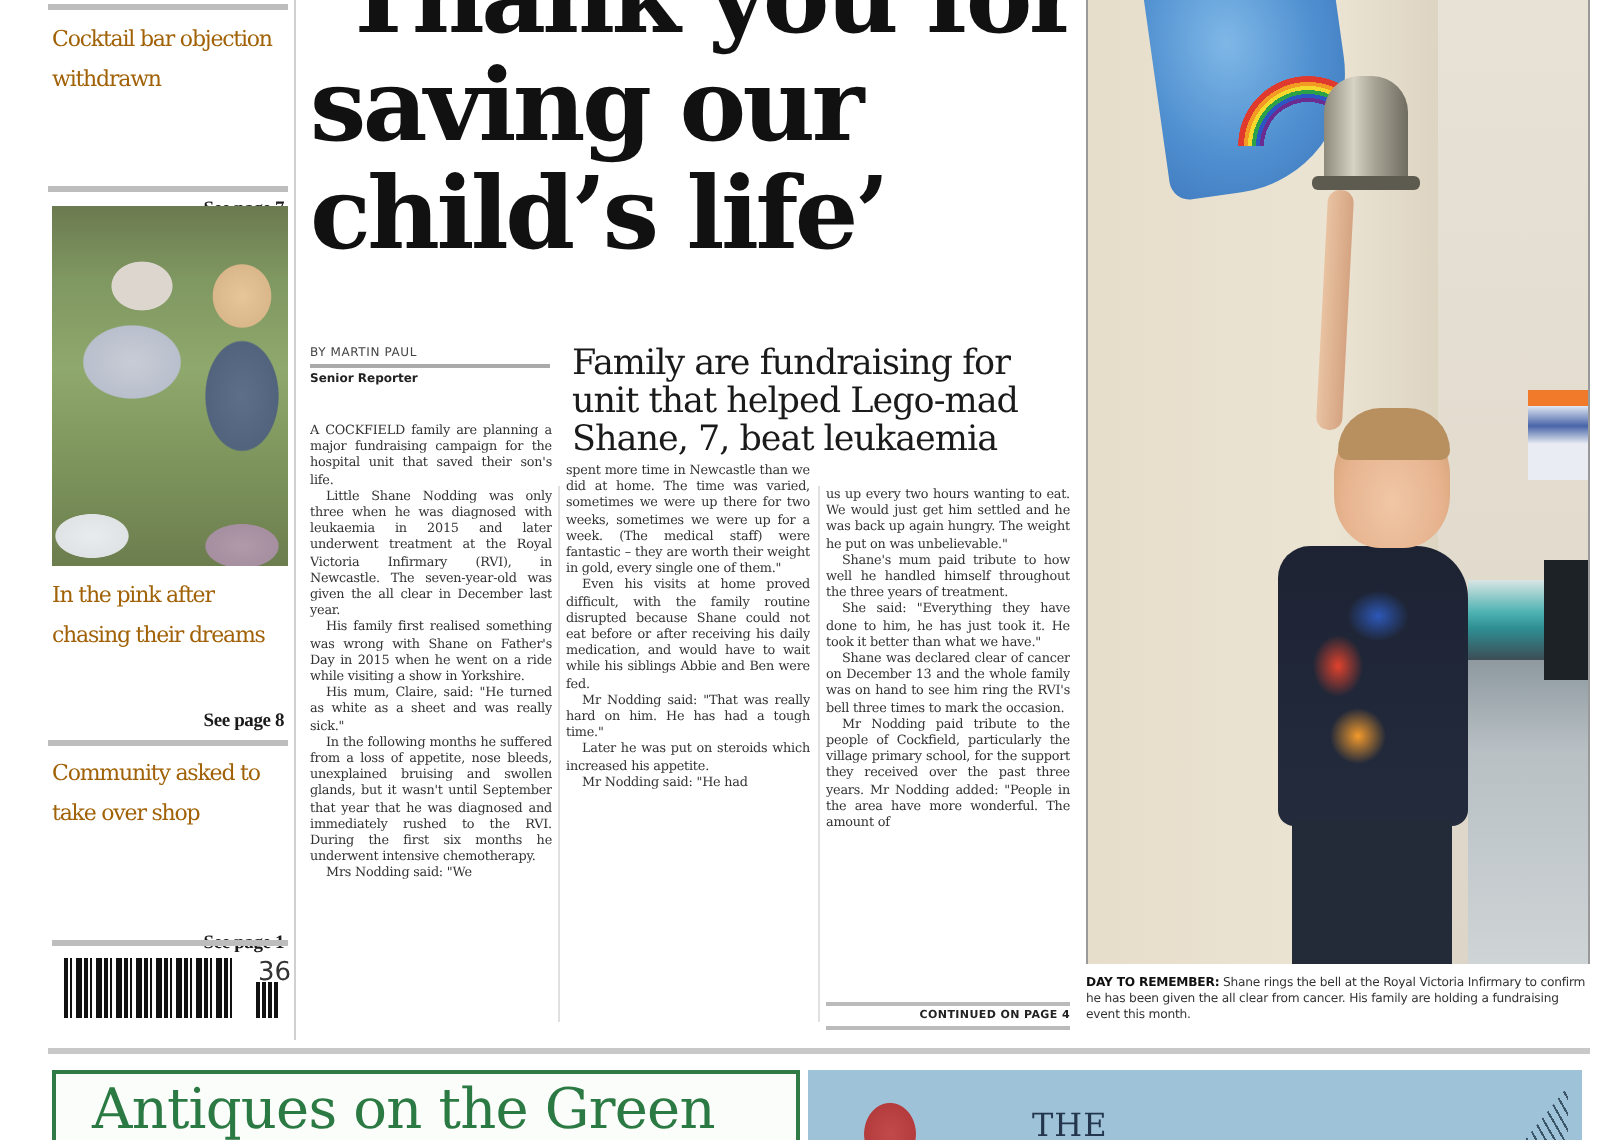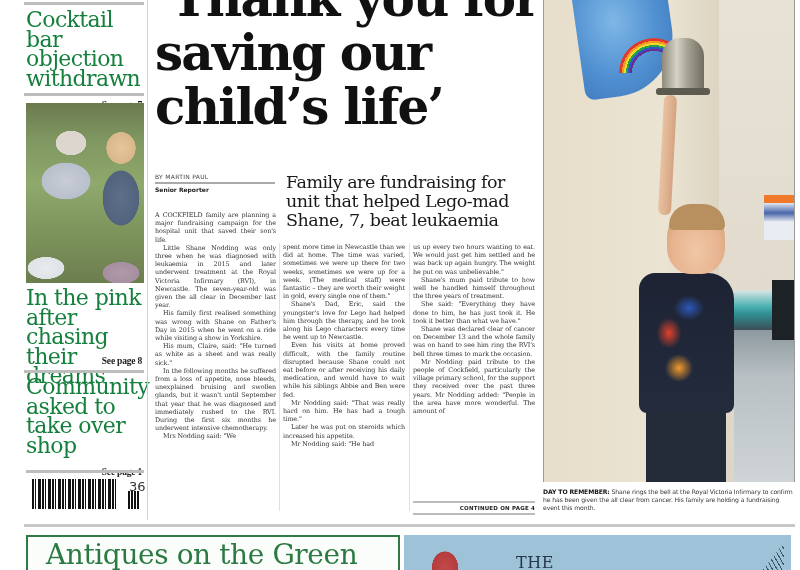--- a/index.html
+++ b/index.html
@@ -2,21 +2,21 @@
 <html><head>
 <meta charset="utf-8">
 <style>
   html, body { margin:0; padding:0; }
   body { width:800px; height:570px; overflow:hidden; background:#ffffff; position:relative; font-family:"DejaVu Serif", serif; color:#1a1a1a; }
   .abs { position:absolute; }
 
   
   .sidebar { left:24px; top:0; width:120px; height:520px; }
   .side-rule { position:absolute; left:0; width:120px; height:3px; background:#bdbdbd; }
-  .teaser-head { position:absolute; left:2px; width:118px; font-family:"DejaVu Serif", serif; font-size:22px; line-height:19.5px; color:#15803d; letter-spacing:-0.6px; }
+  .teaser-head { position:absolute; left:2px; width:118px; font-family:"DejaVu Serif", serif; font-size:11px; line-height:19.5px; color:#a16207; letter-spacing:-0.6px; }
   .see-page { position:absolute; right:2px; font-family:Liberation Serif, serif; font-weight:bold; font-size:9.5px; color:#1a1a1a; letter-spacing:-0.2px;margin-top:24px; }
   .teaser-photo { position:absolute; left:2px; top:103px; width:118px; height:180px; overflow:hidden;
      background:
        radial-gradient(ellipse 25px 20px at 45px 40px, #dcd6cf 0%, #dcd6cf 60%, transparent 62%),
        radial-gradient(ellipse 24px 26px at 95px 45px, #e6c79a 0%, #d9b78a 60%, transparent 62%),
        radial-gradient(ellipse 40px 30px at 40px 78px, #c8ccd6 0%, #b9bfcc 60%, transparent 62%),
        radial-gradient(ellipse 30px 45px at 95px 95px, #5e6f8a 0%, #52637d 60%, transparent 62%),
        radial-gradient(ellipse 30px 18px at 20px 165px, #e9ecef 0%, #dfe3e6 60%, transparent 62%),
        radial-gradient(ellipse 30px 18px at 95px 170px, #b19aa8 0%, #a58fa0 60%, transparent 62%),
        linear-gradient(180deg, #6b7a4f 0%, #7f9761 20%, #8fa86c 45%, #7e965d 70%, #6c7d4e 100%); }
@@ -36,21 +36,21 @@
   .byline { left:155px; top:173px; width:120px; }
   .byline-name { font-family:"DejaVu Sans", sans-serif; font-size:6px; color:#444; letter-spacing:0.3px; border-bottom:2px solid #aaa; padding-bottom:2px; }
   .byline-role { font-family:"DejaVu Sans", sans-serif; font-weight:bold; font-size:6px; color:#222; margin-top:2px; }
 
   .subhead { left:286px; top:173px; width:255px; font-family:"DejaVu Serif", serif; font-size:17.5px; line-height:19px; color:#1a1a1a; letter-spacing:-0.5px; }
 
   .body-col { position:absolute; font-family:"DejaVu Serif", serif; font-size:6.4px; line-height:8.2px; color:#333; text-align:justify; letter-spacing:-0.1px; }
   .body-col p { margin:0; text-indent:8px; }
   .body-col p.first { text-indent:0; }
   .col1 { left:155px; top:211px; width:121px; height:309px; overflow:hidden; }
-  .col2 { left:283px; top:243px; width:122px; height:268px; overflow:hidden; }
+  .col2 { left:283px; top:231px; width:122px; height:268px; overflow:hidden; }
   .col3 { left:413px; top:243px; width:122px; height:255px; overflow:hidden; }
   .vsep { position:absolute; top:243px; width:1px; height:268px; background:#e0e0e0; }
 
   .continued { left:413px; top:501px; width:122px; border-top:2px solid #bbb; border-bottom:2px solid #bbb; padding:2px 0; text-align:right; font-family:"DejaVu Sans", sans-serif; font-weight:bold; font-size:5.5px; color:#222; letter-spacing:0.2px; }
 
   
   .photo { left:543px; top:0; width:250px; height:482px; overflow:hidden; border-left:1px solid #999; border-right:1px solid #999; background:#e9e1d0; }
   .wall-left { position:absolute; left:0; top:0; width:175px; height:482px; background:linear-gradient(90deg,#e6ddca 0%, #ece4d3 70%, #ddd4c2 100%); }
   .wall-right { position:absolute; left:175px; top:0; width:75px; height:482px; background:linear-gradient(180deg,#e8e2d6 0%, #ddd6c8 100%); }
   .sign { position:absolute; left:33px; top:-30px; width:95px; height:125px; background:radial-gradient(ellipse at 40% 40%, #7fb7e6 0%, #4f8fd0 55%, #3c74b9 100%); border-radius:0 0 60px 10px; transform:rotate(-8deg); }
@@ -123,21 +123,20 @@
   <p class="first">A COCKFIELD family are planning a major fundraising campaign for the hospital unit that saved their son's life.</p>
   <p>Little Shane Nodding was only three when he was diagnosed with leukaemia in 2015 and later underwent treatment at the Royal Victoria Infirmary (RVI), in Newcastle. The seven-year-old was given the all clear in December last year.</p>
   <p>His family first realised something was wrong with Shane on Father's Day in 2015 when he went on a ride while visiting a show in Yorkshire.</p>
   <p>His mum, Claire, said: "He turned as white as a sheet and was really sick."</p>
   <p>In the following months he suffered from a loss of appetite, nose bleeds, unexplained bruising and swollen glands, but it wasn't until September that year that he was diagnosed and immediately rushed to the RVI. During the first six months he underwent intensive chemotherapy.</p>
   <p>Mrs Nodding said: "We</p>
 </div>
 <div class="vsep" style="left:279px"></div>
 <div class="body-col col2">
   <p class="first">spent more time in Newcastle than we did at home. The time was varied, sometimes we were up there for two weeks, sometimes we were up for a week. (The medical staff) were fantastic – they are worth their weight in gold, every single one of them."</p>
-  <p>Shane's Dad, Eric, said the youngster's love for Lego had helped him through the therapy, and he took along his Lego characters every time he went up to Newcastle.</p>
   <p>Even his visits at home proved difficult, with the family routine disrupted because Shane could not eat before or after receiving his daily medication, and would have to wait while his siblings Abbie and Ben were fed.</p>
   <p>Mr Nodding said: "That was really hard on him. He has had a tough time."</p>
   <p>Later he was put on steroids which increased his appetite.</p>
   <p>Mr Nodding said: "He had</p>
 </div>
 <div class="vsep" style="left:409px"></div>
 <div class="body-col col3">
   <p class="first">us up every two hours wanting to eat. We would just get him settled and he was back up again hungry. The weight he put on was unbelievable."</p>
   <p>Shane's mum paid tribute to how well he handled himself throughout the three years of treatment.</p>
   <p>She said: "Everything they have done to him, he has just took it. He took it better than what we have."</p>

